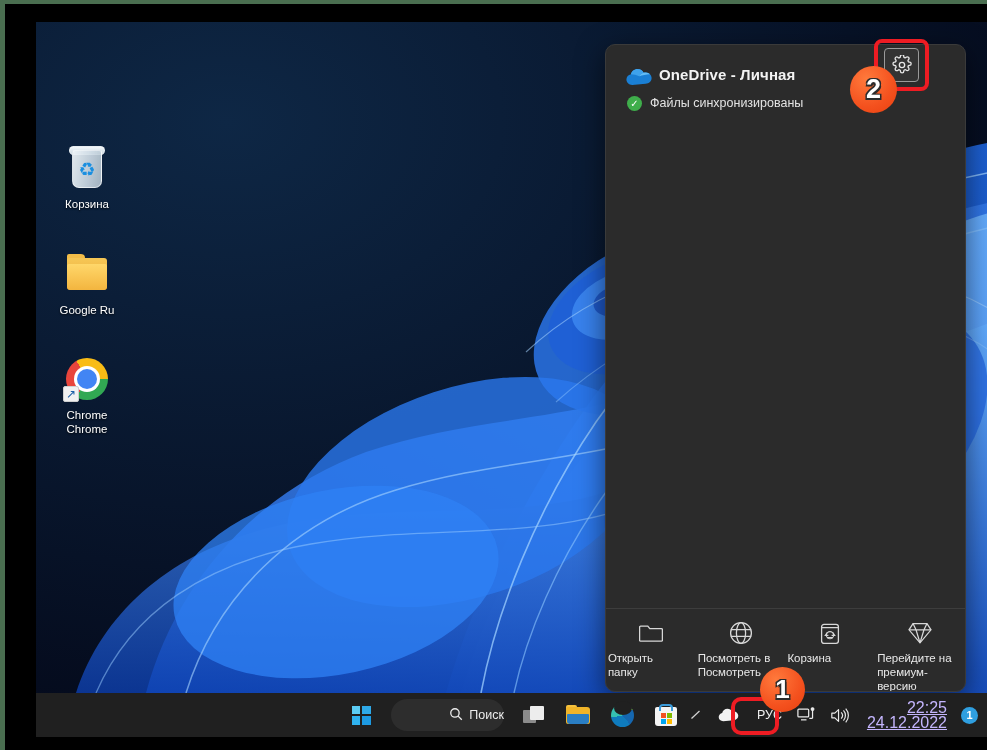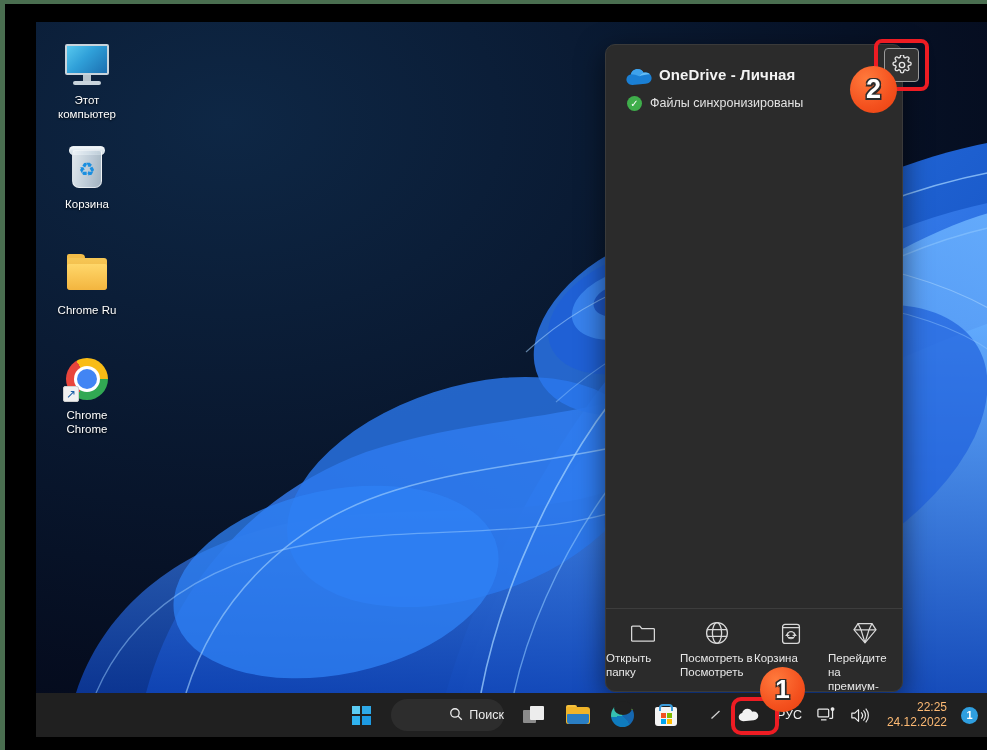--- a/index.html
+++ b/index.html
@@ -119,21 +119,21 @@
     position:absolute; left:0px; top:31px; width:16px; height:16px;
     background:#f1f1f1; border:1px solid #cfcfcf; border-radius:2px;
     color:#1c5fa8; font-size:12px; line-height:14px; text-align:center;
     text-shadow:none;
   }
 
   
   #od-panel {
     position: absolute;
     left: 569px; top: 22px;
-    width: 298px; height: 648px;
+    width: 361px; height: 648px;
     background: #2b2b2b;
     border: 1px solid #3a3a3a;
     border-radius: 10px;
     box-shadow: 0 8px 28px rgba(0,0,0,.55);
     overflow: hidden;
   }
   #od-head { position:absolute; left:0; top:0; width:100%; height:96px; }
   #od-cloud {
     position:absolute; left:20px; top:23px; width:26px; height:18px;
   }
@@ -272,22 +272,23 @@
   #badge1 {
     position:absolute; left:755px; top:663px; width:45px; height:45px;
     border-radius:50%;
     background: radial-gradient(circle at 35% 28%, #ff7a3c 0%, #f4511e 60%, #e8400f 100%);
     color:#ffffff; font-size:26px; font-weight:bold;
     line-height:45px; text-align:center;
     text-shadow: -1.5px -1.5px 0 #2c2c2c, 1.5px -1.5px 0 #2c2c2c, -1.5px 1.5px 0 #2c2c2c, 1.5px 1.5px 0 #2c2c2c;
     z-index:61;
   }
   #clock {
-    text-align:right; line-height:15px; font-size:12px; color:#fdba74;
+    text-align:right; line-height:15px; font-size:16px; color:#c4b5fd;
     padding:0 8px 0 10px;
+    text-decoration:underline;
   }
   #notif-dot {
     width:17px; height:17px; border-radius:50%;
     background:#2f9fe0; color:#fff; font-size:11px;
     line-height:17px; text-align:center; font-weight:bold;
   }
   .tray-lang { font-size:12.5px; color:#f0f0f0; padding:0 8px; }
 </style>
 </head>
 <body>
@@ -339,46 +340,37 @@
 
         <path d="M956,150 C800,180 650,270 560,400 C500,488 460,590 445,671" stroke="#9fd0ff" stroke-width="1.6" fill="none" opacity="0.75"></path>
         <path d="M956,205 C810,238 660,345 570,470 C520,540 490,615 478,671" stroke="#8cc6ff" stroke-width="1.4" fill="none" opacity="0.6"></path>
         <path d="M150,671 C180,575 255,500 360,468 C470,434 580,440 680,392" stroke="#a8d6ff" stroke-width="1.5" fill="none" opacity="0.6"></path>
         <path d="M60,671 C95,590 170,540 275,522 C385,503 480,518 578,490" stroke="#9ccdff" stroke-width="1.3" fill="none" opacity="0.5"></path>
         <path d="M490,330 C560,265 660,230 760,235 C840,239 910,262 956,288" stroke="#a5d3ff" stroke-width="1.2" fill="none" opacity="0.55"></path>
         <path d="M520,380 C600,308 700,272 800,280 C870,286 925,308 956,330" stroke="#8fc6ff" stroke-width="1.1" fill="none" opacity="0.45"></path>
       </svg>
     </div>
 
-    <div class="dicon" style="left:8px; top:18px;">
-      <div class="glyph">
-        <div class="mon-screen"></div>
-            <div class="mon-neck"></div>
-            <div class="mon-base"></div>
-      </div>
-      <span class="lbl">Этот</span>
-      <span class="lbl">компьютер</span>
-    </div>
 
     <div class="dicon" style="left:8px; top:122px;">
       <div class="glyph">
         <div class="bin-top"></div>
             <div class="bin-body"></div>
             <div class="bin-rec">♻</div>
       </div>
       <span class="lbl">Корзина</span>
     </div>
 
     <div class="dicon" style="left:8px; top:228px;">
       <div class="glyph">
         <div class="fold-tab"></div>
             <div class="fold-back"></div>
             <div class="fold-front"></div>
       </div>
-      <span class="lbl">Chrome Ru</span>
+      <span class="lbl">Google Ru</span>
     </div>
 
     <div class="dicon" style="left:8px; top:333px;">
       <div class="glyph">
         <div class="chrome-ring"></div>
             <div class="chrome-white"></div>
             <div class="chrome-blue"></div>
         <div class="shortcut-arrow">↗</div>
       </div>
       <span class="lbl">Chrome</span>

